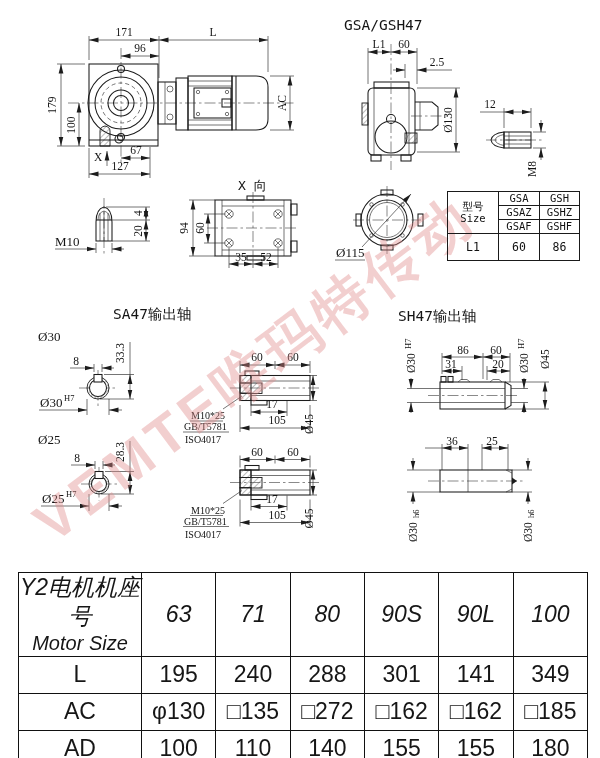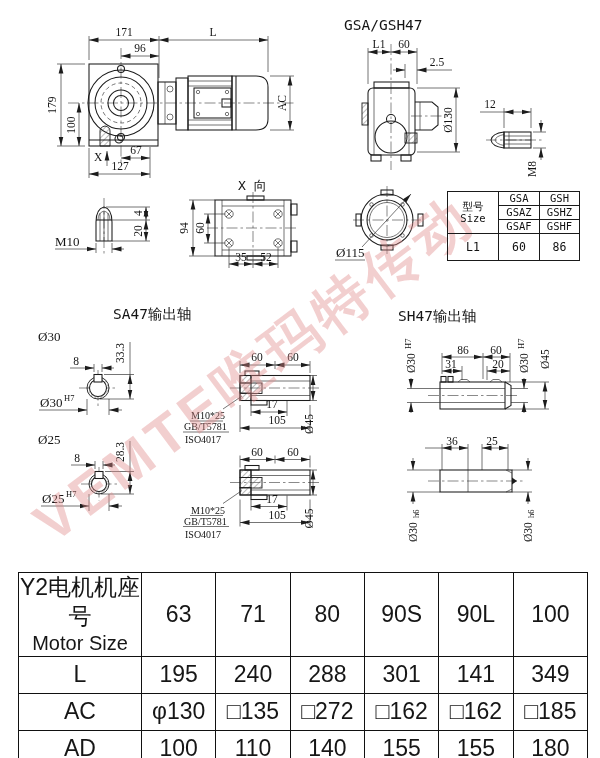--- a/index.html
+++ b/index.html
@@ -31,21 +31,21 @@
   .size-table{position:absolute;left:447px;top:191px;z-index:4;}
   .size-table table{width:129px;}
   .size-table td{border:1.4px solid #1a1a1a;text-align:center;vertical-align:middle;
     font-family:"DejaVu Sans Mono",monospace;font-size:10.5px;color:#111;padding:0;height:13px;line-height:1.05;}
   .size-table .l1row td{height:26px;font-size:11.5px;}
   
   .motor-table{position:absolute;left:18px;top:572px;z-index:4;}
   .motor-table table{width:570px;}
   .motor-table td{border:1.8px solid #111;text-align:center;vertical-align:middle;
     color:#161616;padding:0;font-family:"Liberation Sans",sans-serif;}
-  .motor-table .hdr td{height:47px;font-size:23px;}
+  .motor-table .hdr td{height:47px;font-size:23px;font-style:italic;}
   .motor-table .row td{height:36px;font-size:23px;}
   .motor-table .hcell{font-size:17px;line-height:1.25;}
   .motor-table .hcell .en{font-size:20px;}
 </style>
 </head>
 <body>
 
 <div id="canvas">
 
   <div class="watermark">VEMTE唯玛特传动</div>

